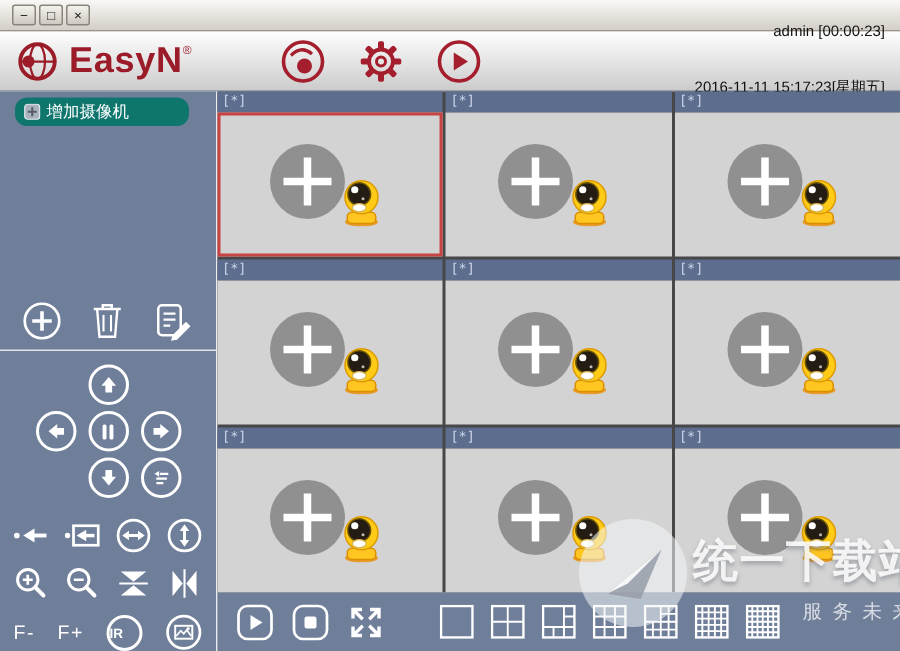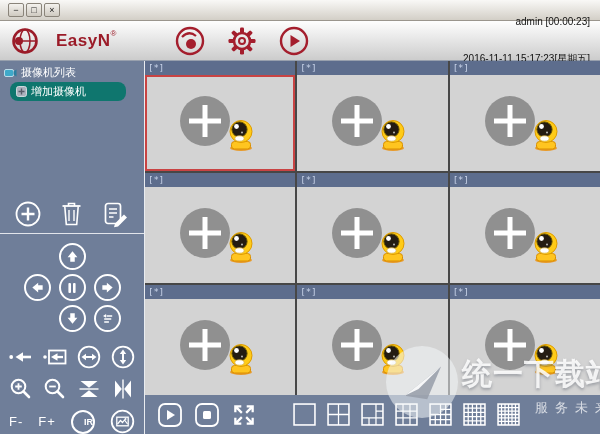--- a/index.html
+++ b/index.html
@@ -11,21 +11,21 @@
     background:linear-gradient(#f9f8f6,#d3cfc7); border-bottom:1px solid #9a958d; }
   .titlebar .title { flex:1; font-size:12px; font-weight:bold; color:#000; letter-spacing:1px; }
   .winbtn { width:16px; height:14px; margin-left:2px; display:flex; align-items:center; justify-content:center;
     font-size:9px; line-height:1; color:#222; background:linear-gradient(#f4f2ee,#cfcac1);
     border:1px solid #8a847a; border-radius:2px; cursor:default; }
 
   
   .toolbar { height:40px; display:flex; align-items:center; padding:0 6px;
     background:linear-gradient(#fefefe,#cccccc); border-bottom:1px solid #98a0ad; }
   .brand { display:flex; align-items:flex-start; margin-left:4px; }
-  .brand-text { font-size:17px; font-weight:bold; color:#9b1b28; letter-spacing:.5px; margin-left:14px; line-height:30px; }
+  .brand-text { font-size:24px; font-weight:bold; color:#9b1b28; letter-spacing:.5px; margin-left:4px; line-height:30px; }
   .brand-reg { font-size:8px; color:#9b1b28; margin-top:3px; }
   .tb-icon { background:none; border:none; padding:0; margin-left:20px; height:32px; cursor:default; }
   .tb-icon.first { margin-left:58px; }
   .status { margin-left:auto; text-align:right; font-size:10px; line-height:12.5px; color:#111; padding-right:4px; white-space:pre; }
 
   
   .content { display:flex; height:373px; }
 
   
   .sidebar { width:145px; background:#6f7e99; border-right:1px solid rgba(255,255,255,.85);
@@ -37,21 +37,21 @@
   .icon-btn { background:none; border:none; padding:0; cursor:default; line-height:0; }
   .divider { border-top:1px solid rgba(255,255,255,.8); }
   .ptz { margin-top:9px; display:grid; grid-template-columns:repeat(3,35px); justify-content:center;
     row-gap:4px; justify-items:center; }
   .circle-btn { width:27px; height:27px; border:2px solid #fff; border-radius:50%; background:transparent;
     display:flex; align-items:center; justify-content:center; padding:0; cursor:default; }
   .misc-row { display:flex; align-items:center; justify-content:space-between; padding:0 9px; margin-top:8px; }
   .misc-row.first { margin-top:13px; }
   .ftxt { font-size:13px; color:#fff; letter-spacing:1px; background:none; border:none; cursor:default; }
   .ir-btn { width:24px; height:24px; border:2px solid #fff; border-radius:50%; background:transparent;
-    color:#fff; font-size:9px; font-weight:bold; display:flex; align-items:center; justify-content:flex-end; padding:0; cursor:default; }
+    color:#fff; font-size:9px; font-weight:bold; display:flex; align-items:center; justify-content:flex-start; padding:0; cursor:default; }
 
   
   .main { flex:1; display:flex; flex-direction:column; min-width:0; }
   .video-grid { flex:1; display:grid; grid-template-columns:repeat(3,1fr); grid-template-rows:repeat(3,1fr);
     gap:2px; background:#474747; }
   .cell { display:flex; flex-direction:column; min-height:0; }
   .cell-header { height:14px; flex:none; background:#5d6d8d; color:#c9d4ea; font-size:9px;
     font-family:"DejaVu Sans Mono", monospace; display:flex; align-items:center; padding-left:3px; }
   .cell-body { flex:1; background:#d3d3d3; display:flex; align-items:center; justify-content:center; min-height:0; }
   .cell.selected .cell-body { border:2px solid #c94343; }
@@ -136,27 +136,20 @@
     <div class="status">
       <div>admin [00:00:23]</div>
       <div>2016-11-11 15:17:23[星期五]</div>
     </div>
   </div>
 
   <div class="content">
 
     <div class="sidebar">
       <div class="tree">
-        <div class="tree-row">
-          <svg width="13" height="12" viewBox="0 0 13 12">
-            <rect x="0.5" y="2.5" width="9" height="7" rx="1.5" fill="#3fa9c9" stroke="#d8eef6" stroke-width="0.8"></rect>
-            <path d="M9.5 4.5 L12.5 2.5 V9.5 L9.5 7.5 Z" fill="#2b7fa0"></path>
-          </svg>
-          <span>摄像机列表</span>
-        </div>
         <div class="tree-row child">
           <svg width="11" height="11" viewBox="0 0 11 11">
             <rect x="0.5" y="0.5" width="10" height="10" rx="2" fill="#aab2bd" stroke="#e8ebef" stroke-width="0.8"></rect>
             <path d="M5.5 2.5 V8.5 M2.5 5.5 H8.5" stroke="#565b68" stroke-width="1.4"></path>
           </svg>
           <span>增加摄像机</span>
         </div>
       </div>
 
       <div class="actions">

